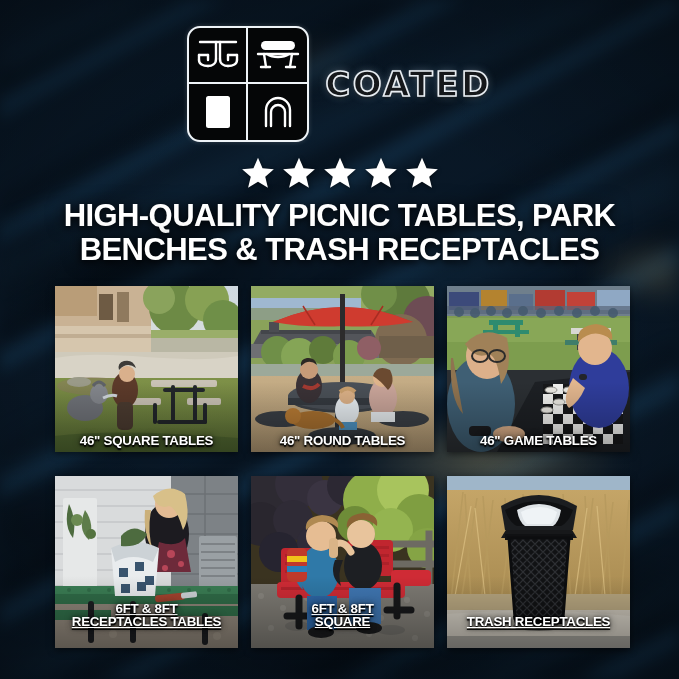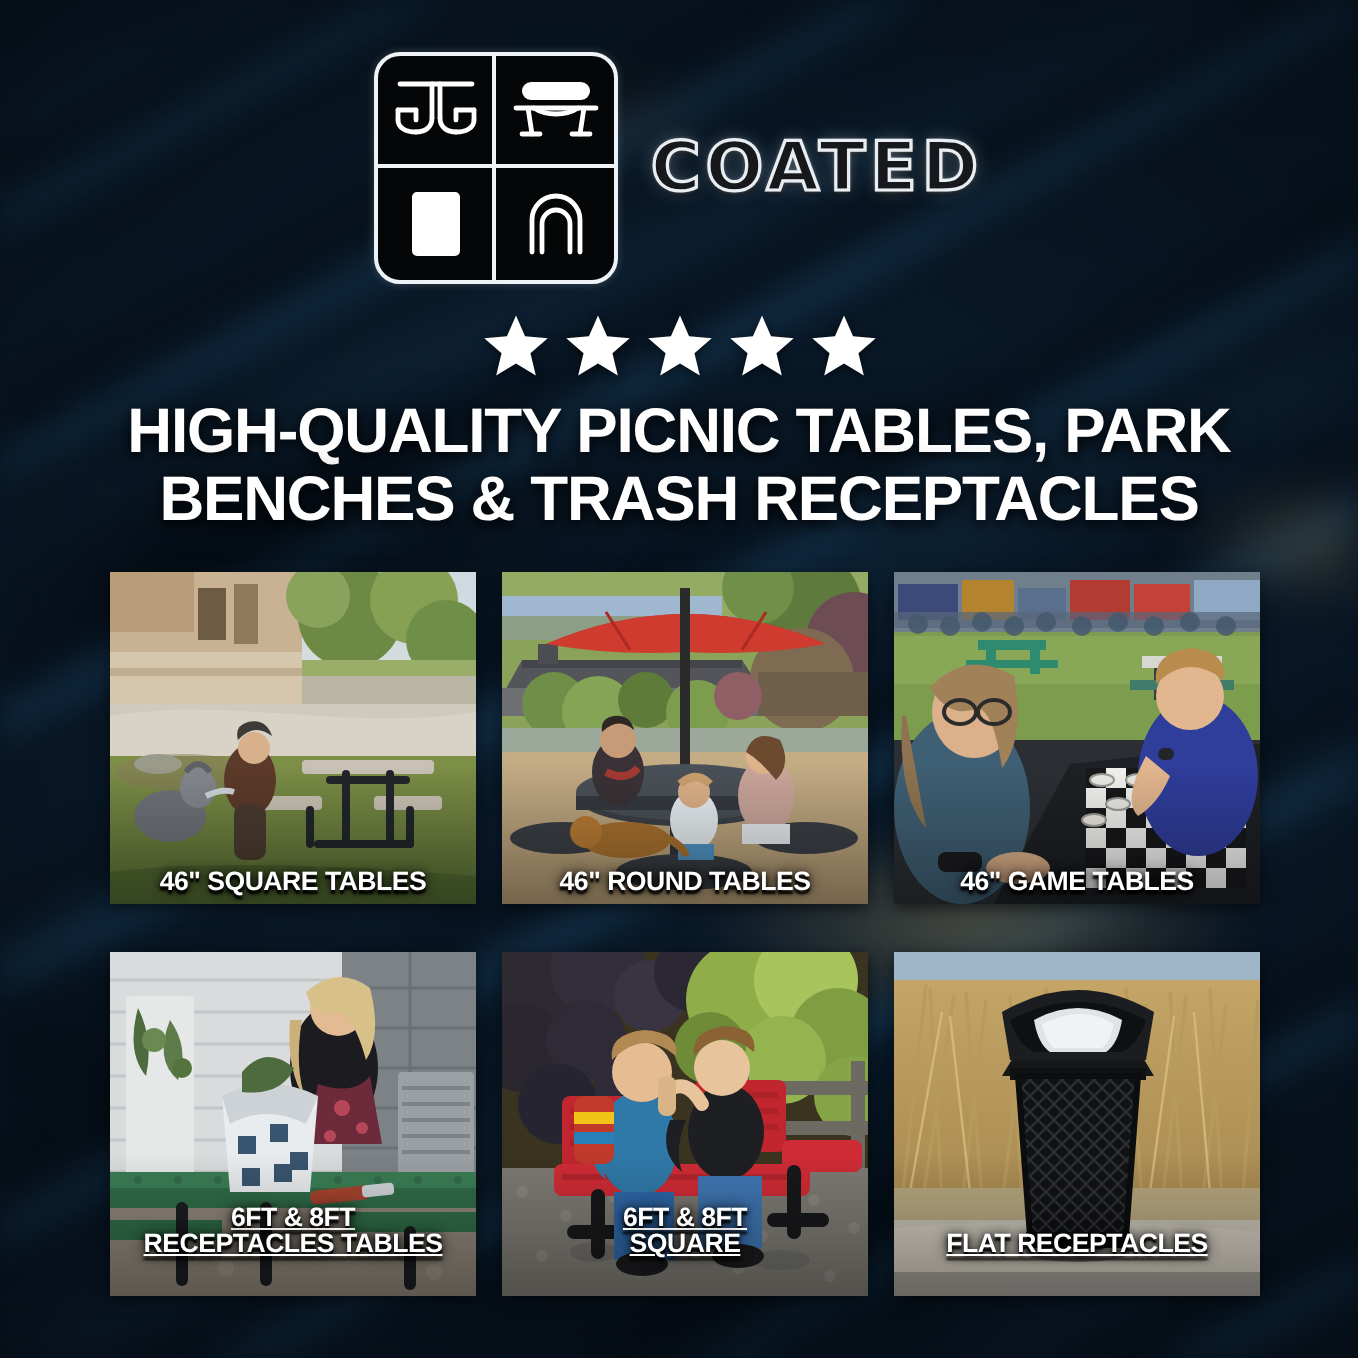--- a/index.html
+++ b/index.html
@@ -811,19 +811,19 @@
               <path d="M74 36 q20 -10 36 0 q-2 9 -6 12 H80 q-4 -3 -6 -12Z" fill="#eff3f6"></path>
               <rect x="58" y="58" width="68" height="6" fill="#101113"></rect>
               <path d="M62 62 H122 L116 142 H68Z" fill="url(#mesh)"></path>
               <path d="M62 62 H122 L116 142 H68Z" fill="none" stroke="#0c0d0f" stroke-width="3"></path>
               <path d="M66 140 H118 L116 148 H68Z" fill="#0d0e10"></path>
               <ellipse cx="92" cy="150" rx="26" ry="5" fill="#000" opacity=".35"></ellipse>
             </g>
           </svg>
         </div>
         <div class="tile-caption cap-two">
-          <span class="cap-line">FLAT RECEPTACLES</span>
+          <span class="cap-line">TRASH RECEPTACLES</span>
         </div>
       </div>
 
     </div>
   </div>
 </div>
 
 </body></html>

